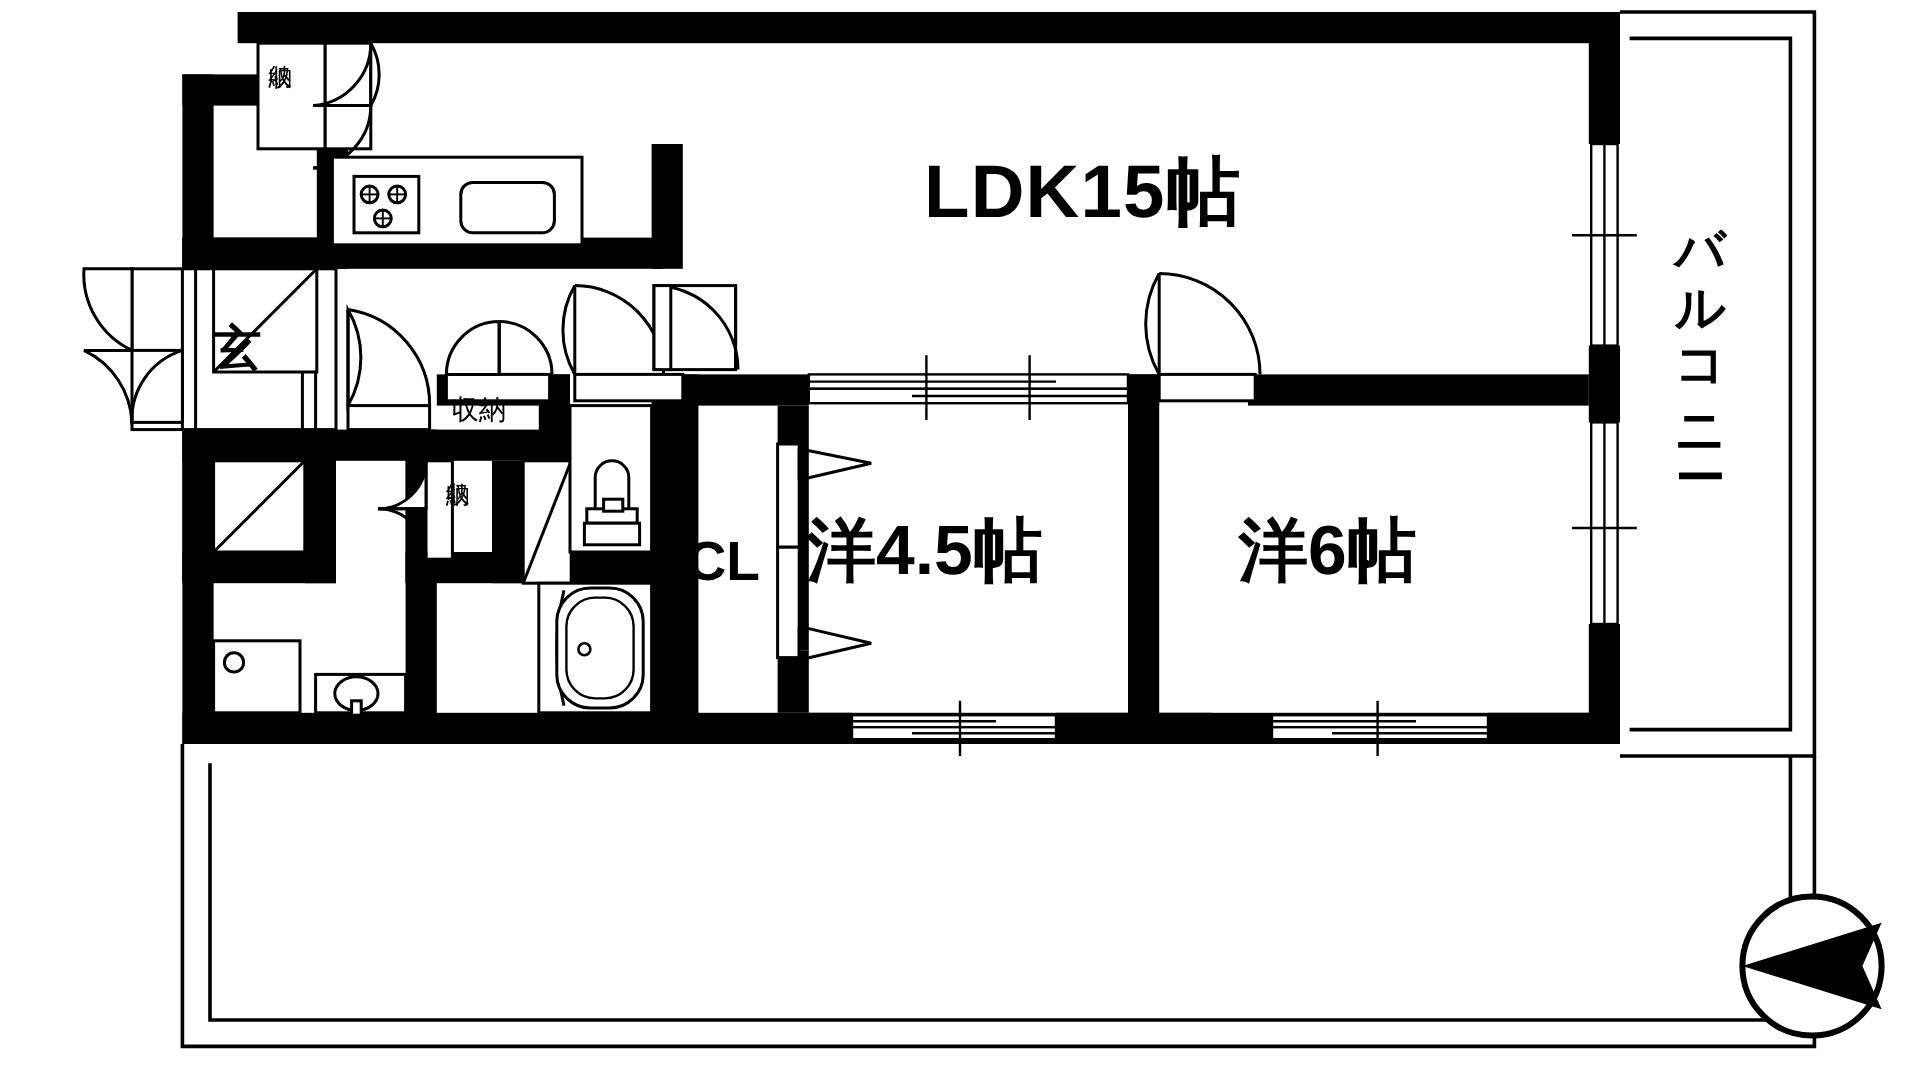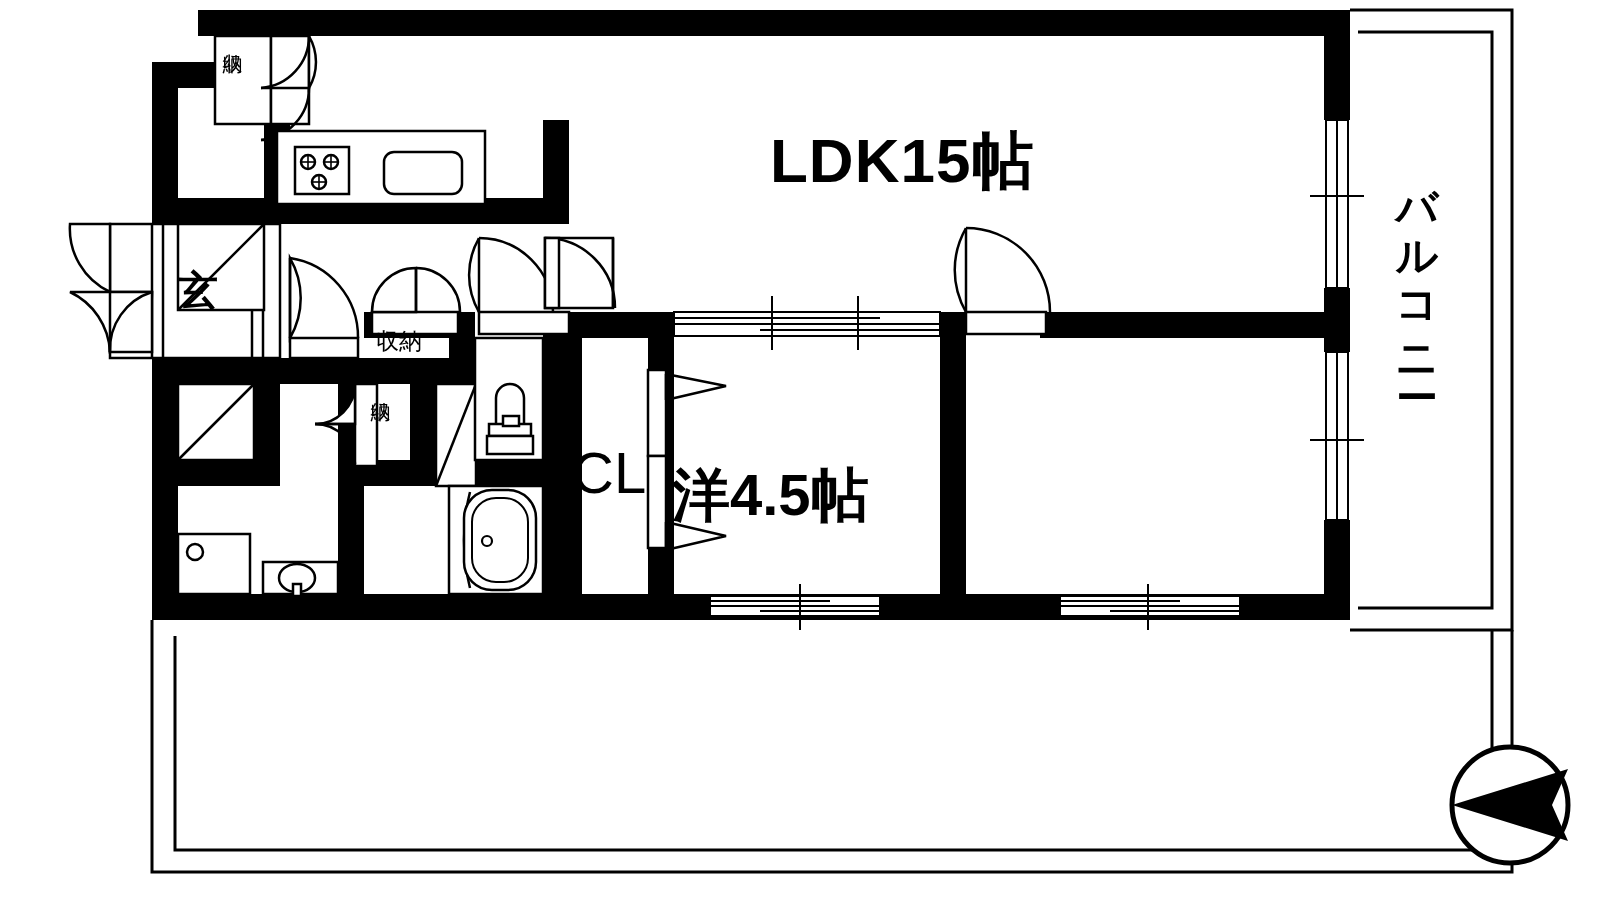--- a/index.html
+++ b/index.html
@@ -31,25 +31,24 @@
     user-select: none;
   }
   .lbl-room {
     font-size: 62px;
     font-weight: bold;
     letter-spacing: 1px;
   }
   .lbl-room-sm {
     font-size: 58px;
     font-weight: bold;
-    margin-top: 36px;
   }
   .lbl-cl {
-    font-size: 58px;
-    font-weight: normal;
+    font-size: 46px;
+    font-weight: bold;
   }
   .lbl-genkan {
     font-size: 40px;
     font-weight: bold;
   }
   .lbl-storage {
     font-size: 23px;
     font-weight: normal;
   }
   .lbl-storage-v {
@@ -328,20 +327,21 @@
       <circle cx="1510" cy="805" r="58" fill="#fff" stroke="#000" stroke-width="5"></circle>
       <path d="M1452,805 L1568,769 L1552,805 L1568,841 Z" fill="#000"></path>
     </g>
 
   </svg>
 
   <div class="lbl lbl-room" style="left:770px; top:130px;">LDK15帖</div>
 
   <div class="lbl lbl-room-sm" style="left:672px; top:430px;">洋4.5帖</div>
 
+  <div class="lbl lbl-room-sm" style="left:1032px; top:430px;">洋6帖</div>
 
   <div class="lbl lbl-cl" style="left:572px; top:444px;">CL</div>
 
   <div class="lbl lbl-genkan" style="left:178px; top:270px;">玄</div>
 
   <div class="lbl lbl-storage-v" style="left:222px; top:38px;">収納</div>
 
   <div class="lbl lbl-storage" style="left:376px; top:330px;">収納</div>
 
   <div class="lbl lbl-storage-v" style="left:370px; top:386px;">収納</div>

